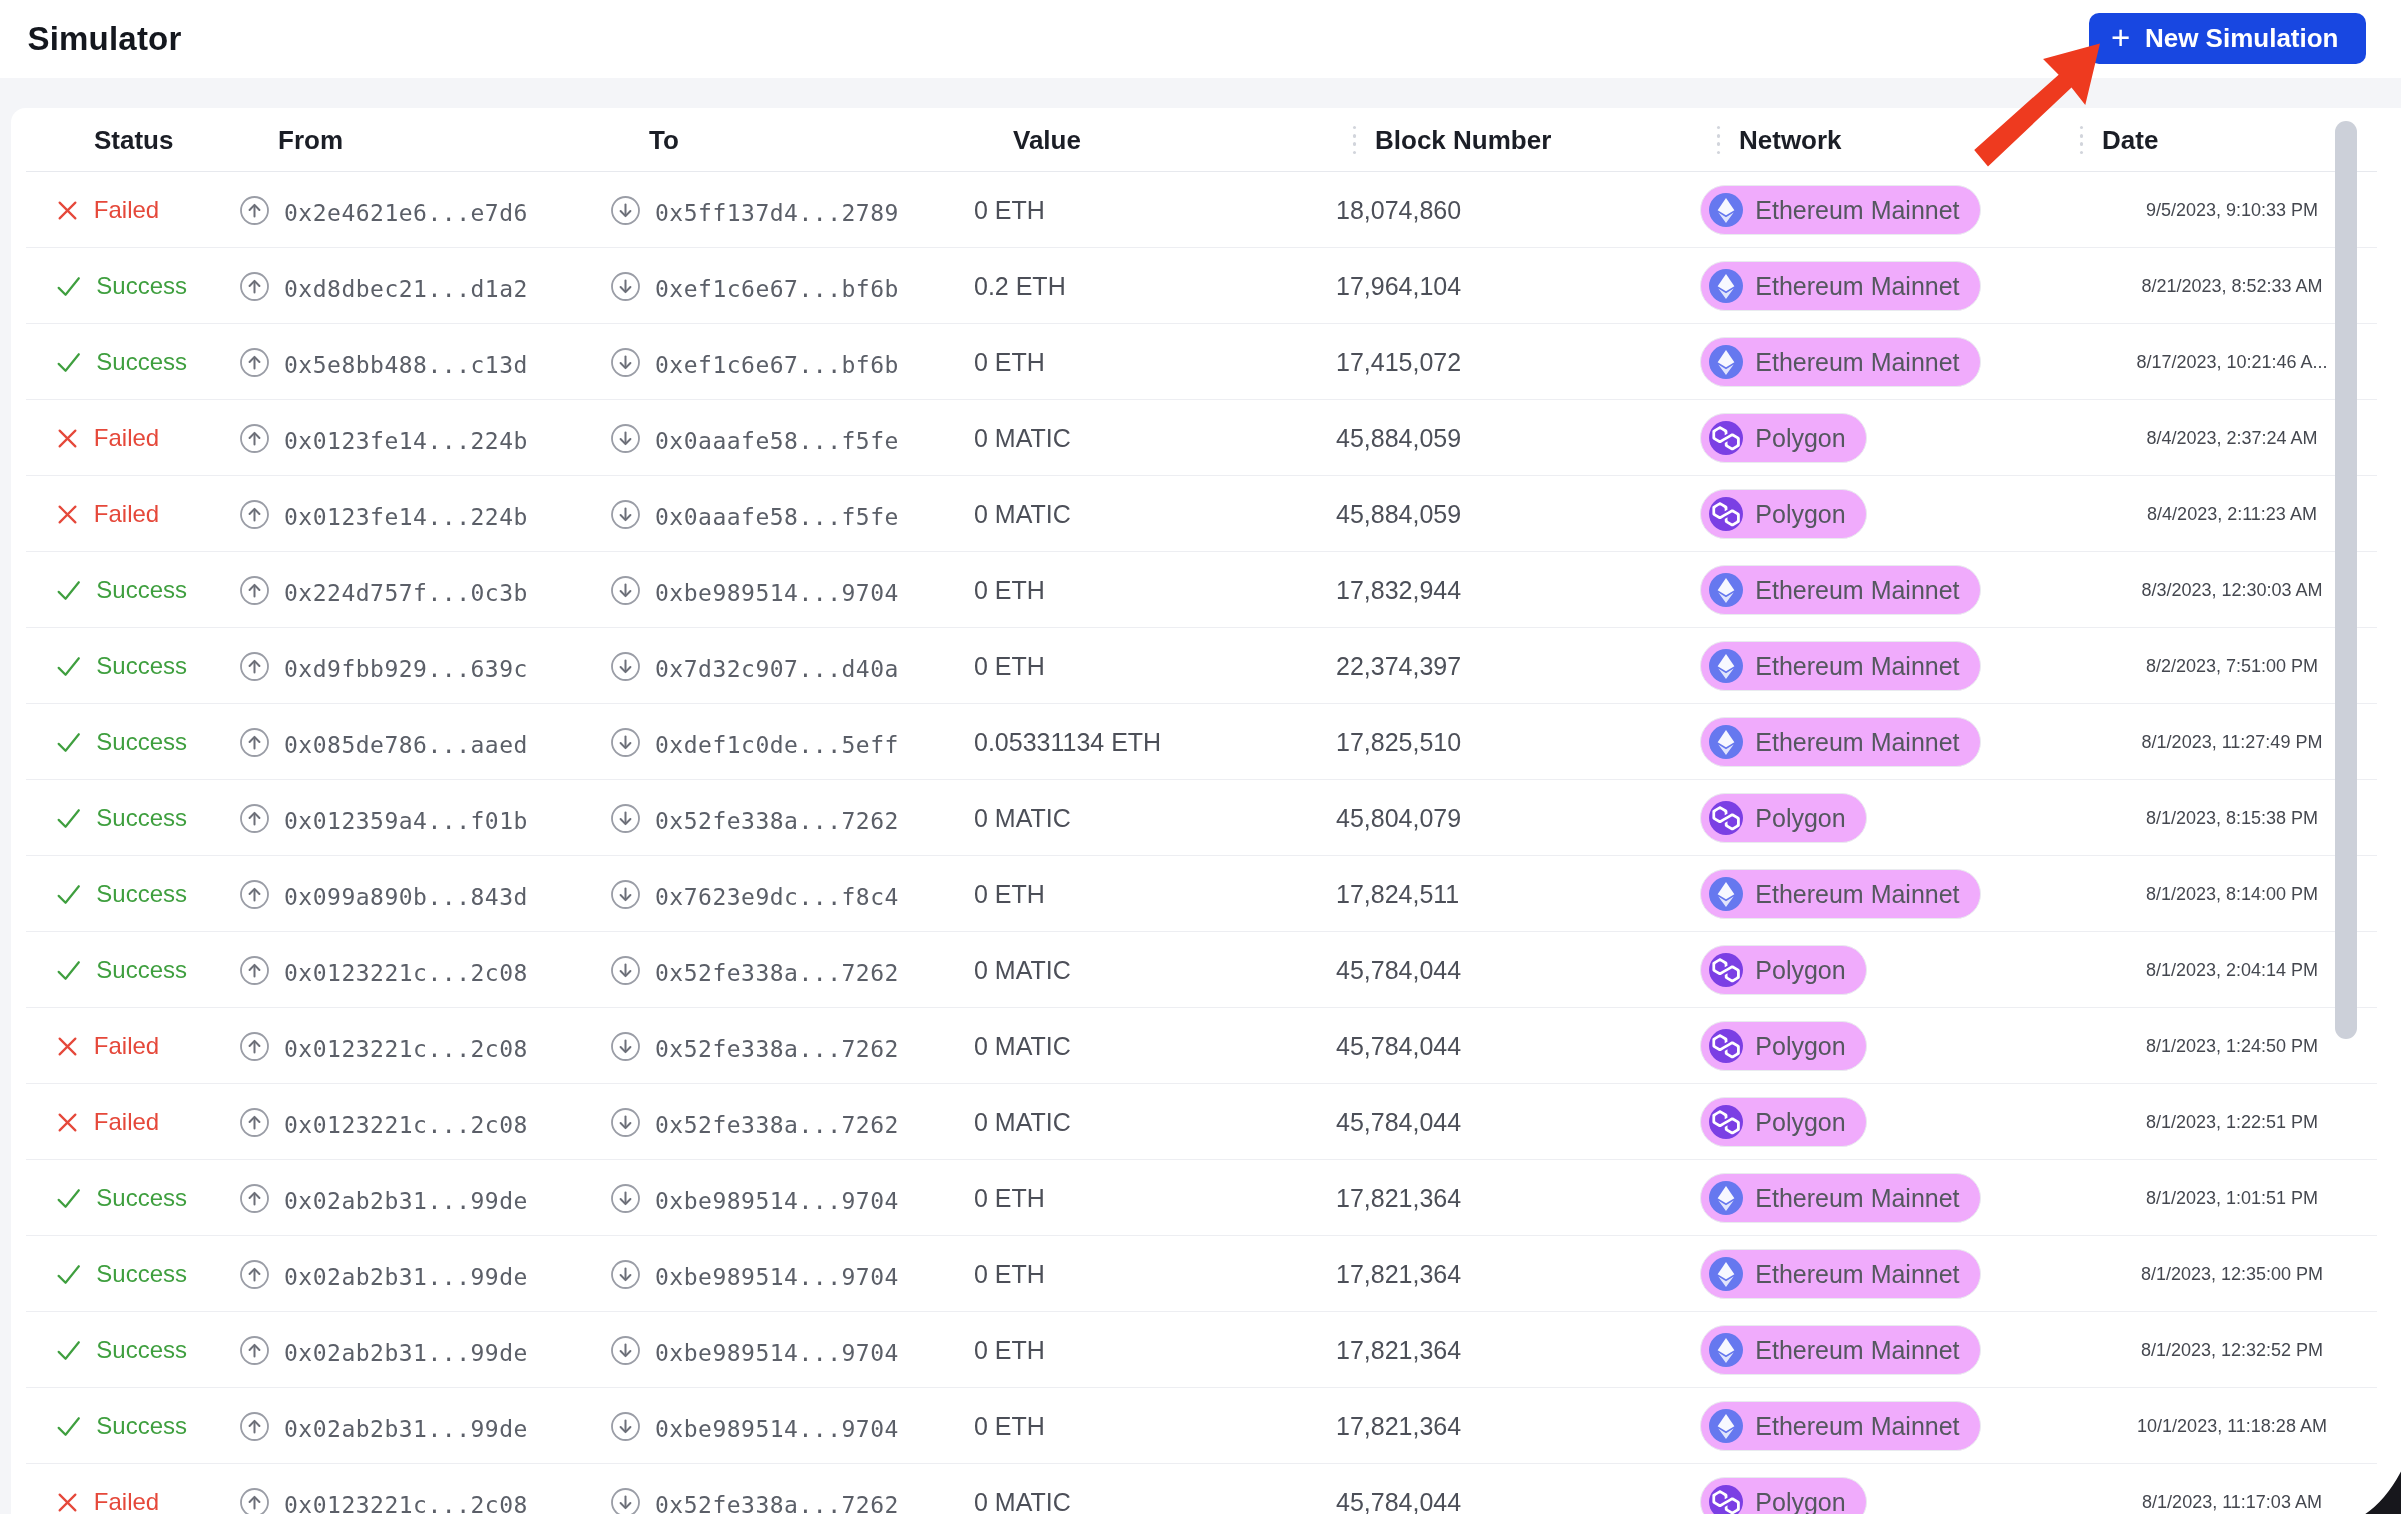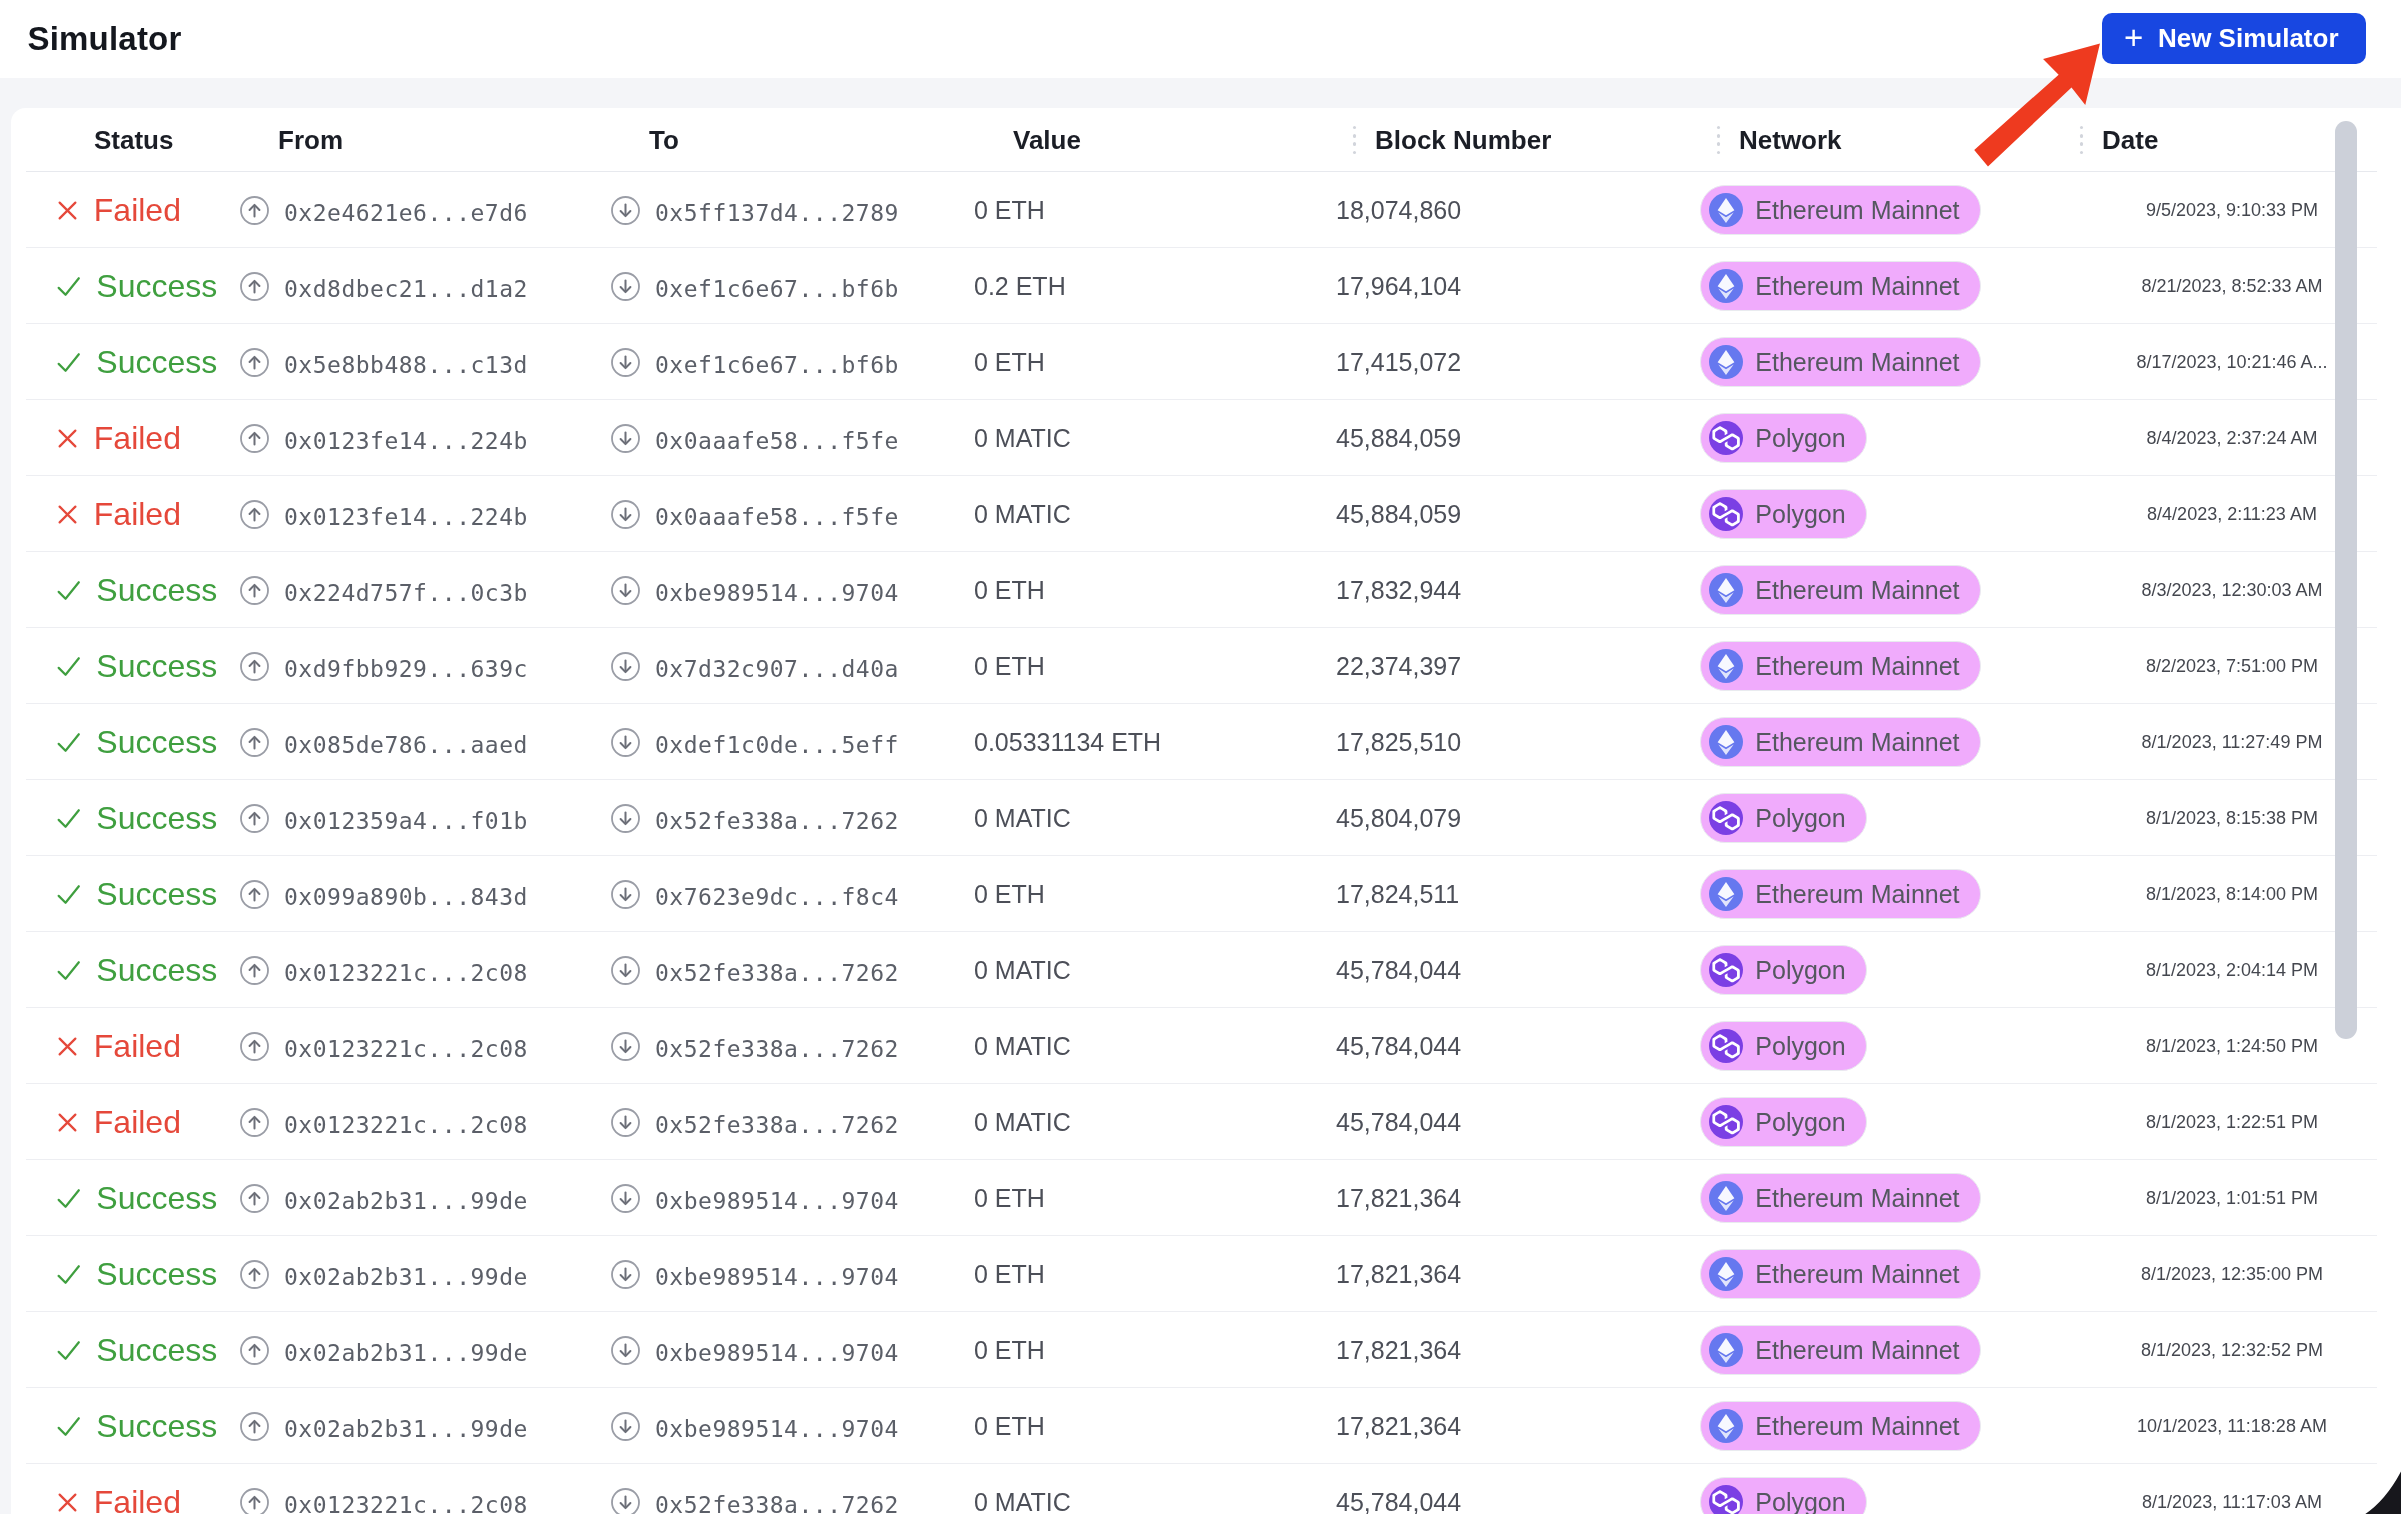--- a/index.html
+++ b/index.html
@@ -28,21 +28,21 @@
   .thead::after { content:""; position:absolute; left:14.7px; right:24px; bottom:0; height:0.9px; background:#e7e9ee; }
   .th { position:relative; font-size:26px; font-weight:700; color:#1b1e26;margin-left:39px; }
   .handle { position:absolute; left:-26px; top:50%; transform:translateY(-50%);
             display:flex; flex-direction:column; gap:4.6px; padding:3.7px; cursor:col-resize; }
   .handle i { width:3.7px; height:3.7px; border-radius:50%; background:#d2d5dc; }
 
   .row { height:76px; position:relative; cursor:pointer; }
   .row::after { content:""; position:absolute; left:14.7px; right:24px; bottom:0; height:0.9px; background:#edeef2; }
 
   .cell-status { display:flex; align-items:center; gap:13.8px; }
-  .status-label { font-size:32px; font-weight:500; }
+  .status-label { font-size:24px; font-weight:500; }
   .row.ok   .status-label { color:#3f9f3f; }
   .row.fail .status-label { color:#e5483a; }
 
   .cell-addr { display:flex; align-items:flex-end; gap:14px; }
   .addr { font-family:"DejaVu Sans Mono", monospace; font-size:23px; color:#5b5f68; letter-spacing:0.5px; }
   .dir-icon { flex:0 0 auto; display:inline-flex; }
 
   .cell-value, .cell-block { font-size:25px; color:#4c4f58; }
   .cell-date { font-size:18px; color:#44474f; white-space:nowrap; overflow:hidden;text-align:center; }
 
@@ -60,21 +60,21 @@
   .overlay { position:absolute; left:0; top:0; width:2401px; height:1515px;
              pointer-events:none; z-index:10; }
 </style>
 </head>
 <body>
 
 <div class="topbar">
   <h1 class="page-title">Simulator</h1>
   <button class="new-sim-btn">
     <span class="plus">+</span>
-    <span>New Simulator</span>
+    <span>New Simulation</span>
   </button>
 </div>
 
 <div class="card">
 
   <div class="thead grid">
     <div class="th"><span>Status</span></div>
     <div class="th"><span>From</span></div>
     <div class="th"><span>To</span></div>
     <div class="th"><span>Value</span></div>

